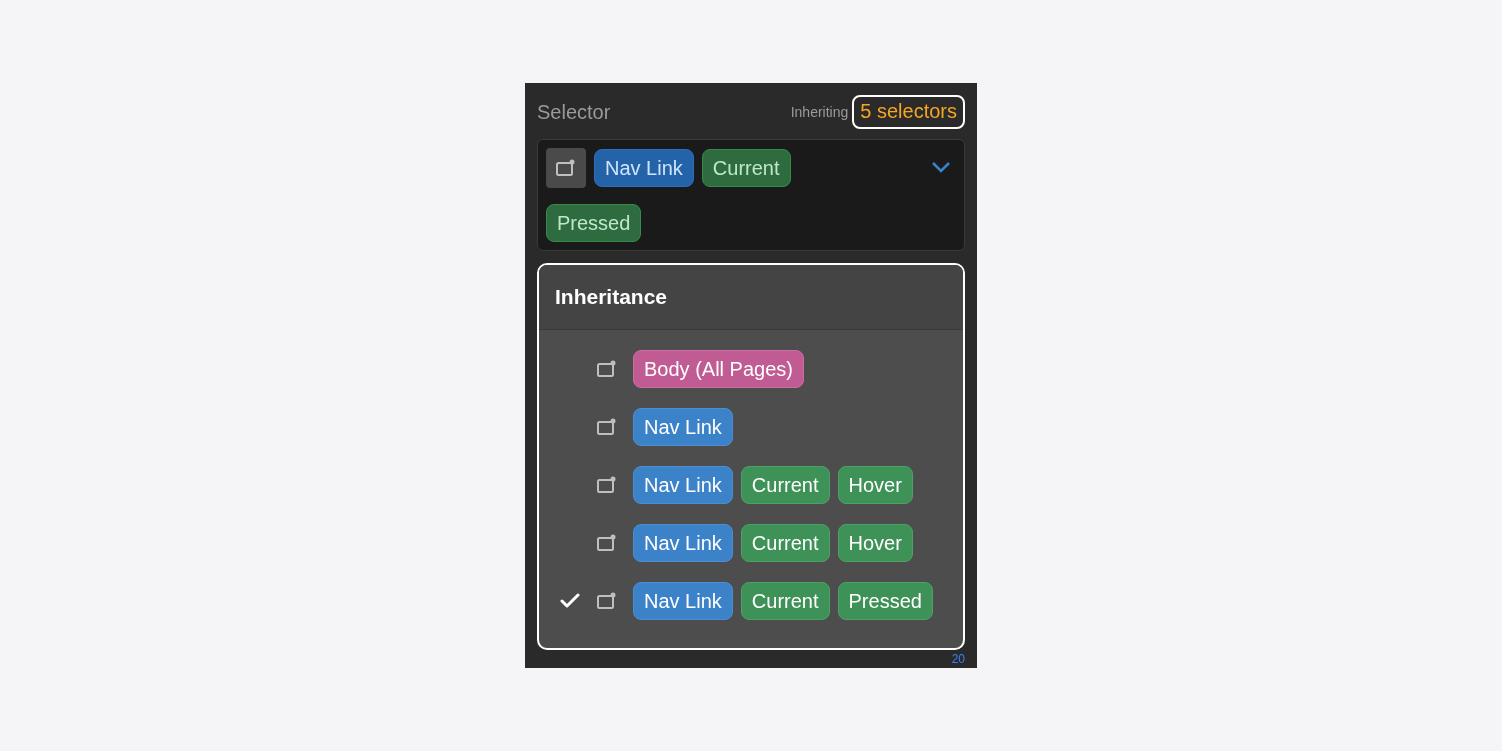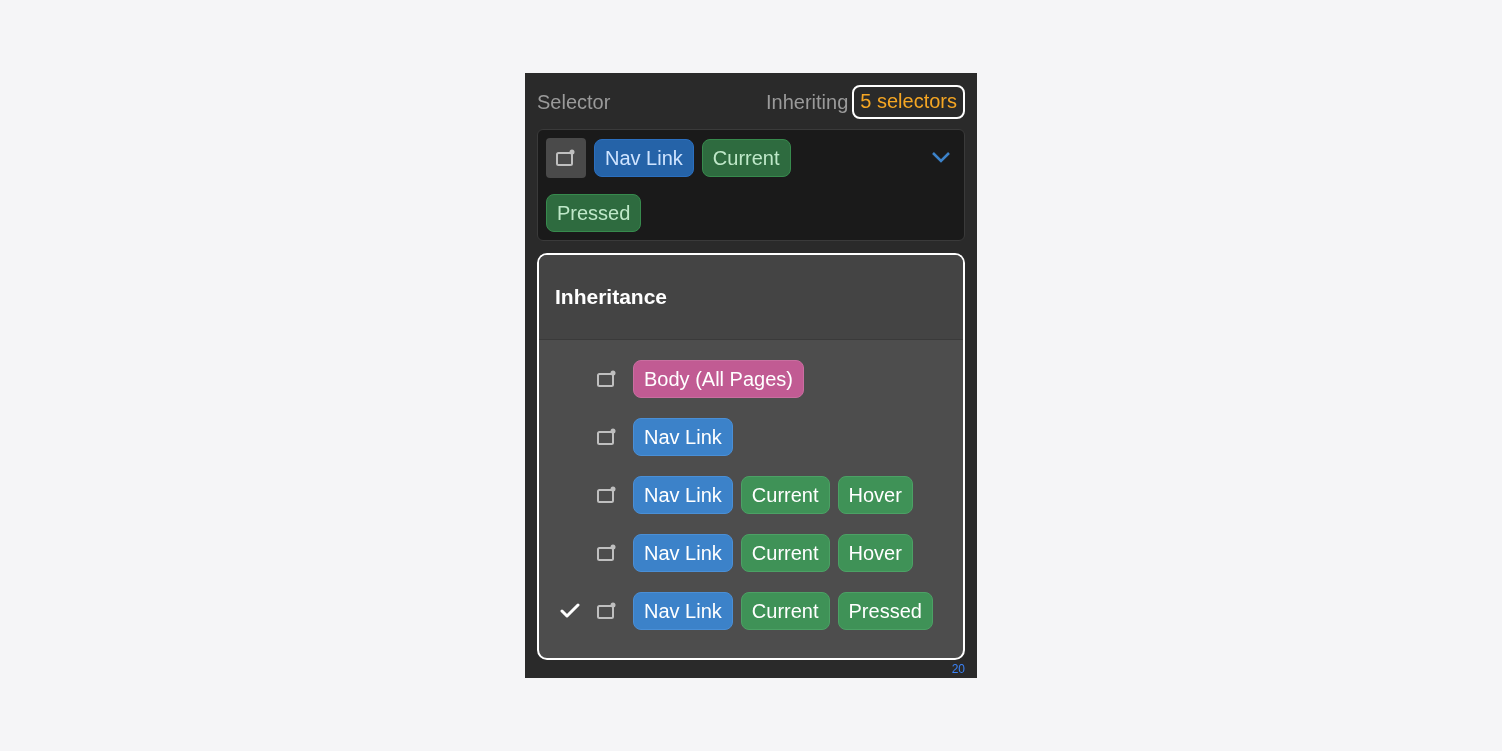--- a/index.html
+++ b/index.html
@@ -29,21 +29,21 @@
     color: #9a9a9a;
     font-size: 20px;
   }
   .header-right {
     display: flex;
     align-items: center;
     gap: 4px;
   }
   .inheriting-label {
     color: #9a9a9a;
-    font-size: 20px;
+    font-size: 14px;
   }
   .selectors-count {
     color: #f5a623;
     font-size: 20px;
     border: 2px solid #ffffff;
     border-radius: 8px;
     padding: 2px 6px 4px 6px;
     line-height: 1.2;
   }
   .selector-field {
@@ -90,21 +90,21 @@
     top: 20px;
   }
   .inheritance-popover {
     margin-top: 12px;
     background: #4d4d4d;
     border: 2px solid #ffffff;
     border-radius: 10px;
     overflow: hidden;
   }
   .inheritance-header {
-    padding: 30px 16px;
+    padding: 20px 16px;
     color: #ffffff;
     font-size: 21px;
     font-weight: 600;
     border-bottom: 1px solid #3a3a3a;
     background: #444444;
   }
   .inheritance-list {
     padding: 10px 0 18px 4px;
   }
   .inh-row {

